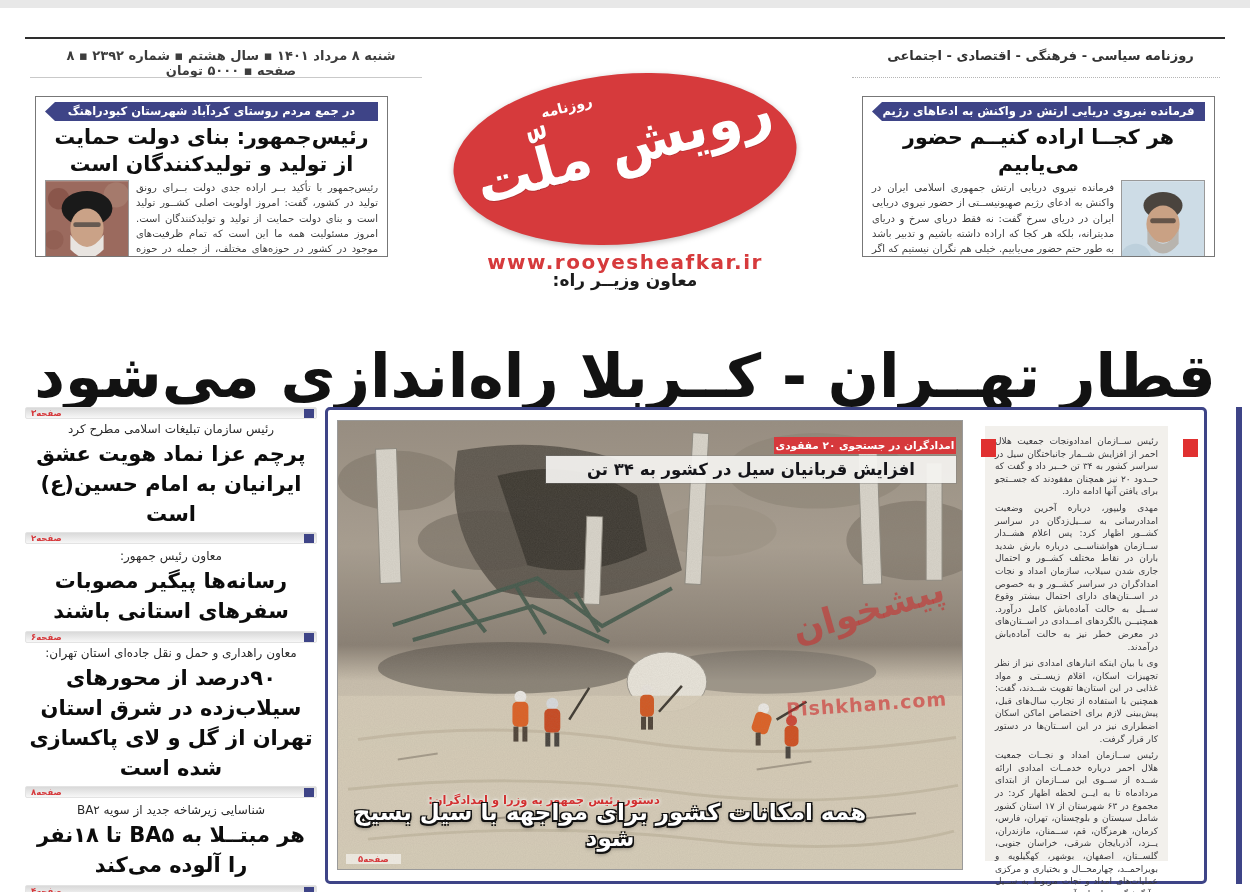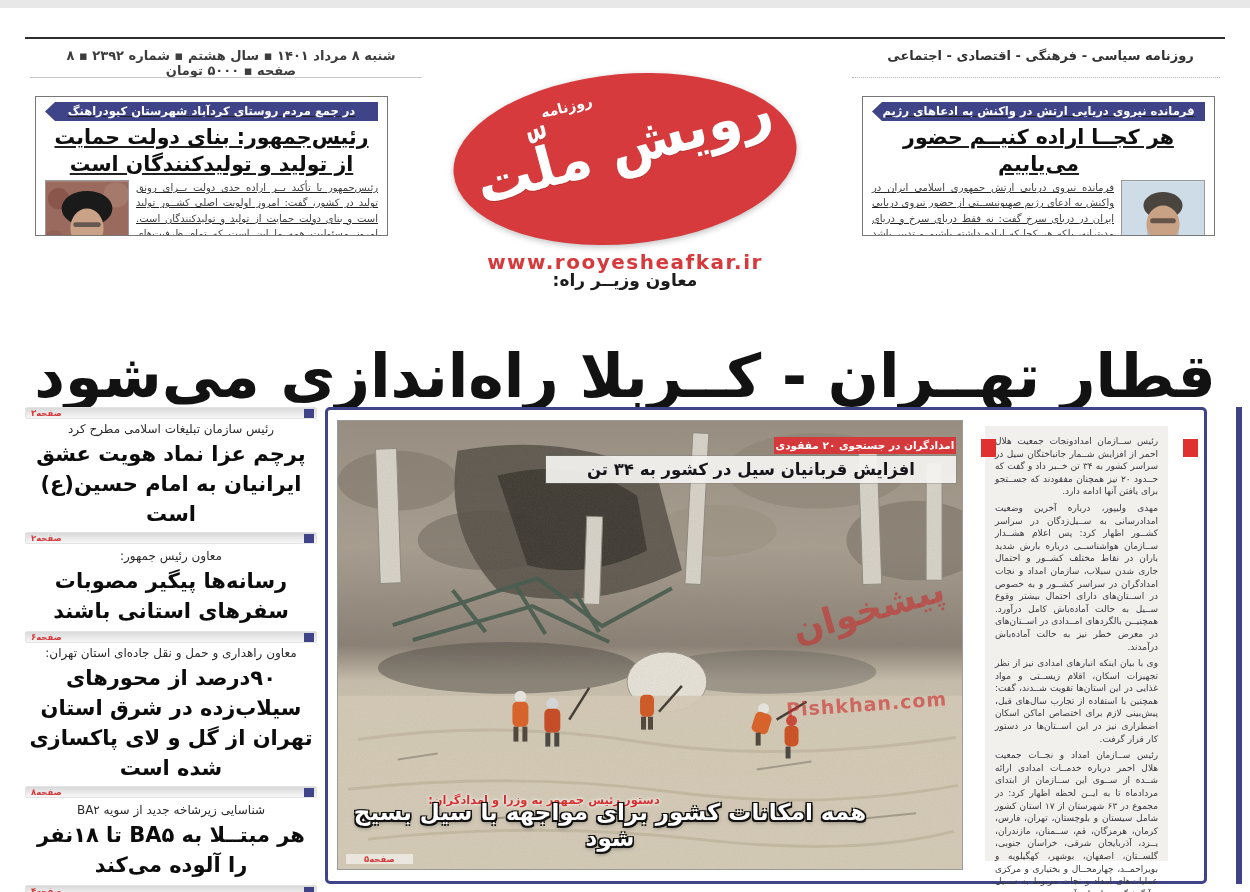--- a/index.html
+++ b/index.html
@@ -23,21 +23,21 @@
                   box-shadow:0 2px 6px rgba(0,0,0,.25); }
   .logo-type  { position:absolute; right:58%; top:20px; color:#fff; font-size:14px; font-weight:bold;
                 transform:rotate(-9deg); }
   .logo-title { position:absolute; left:0; top:40px; width:100%; text-align:center; color:#fff;
                 font-size:56px; font-weight:bold; transform:rotate(-10deg); letter-spacing:2px;
                 text-shadow:0 1px 0 rgba(0,0,0,.15); white-space:nowrap; }
   .website { position:absolute; left:0; top:192px; width:100%; text-align:center;
              color:#d63a3c; font-weight:bold; font-size:20px; letter-spacing:1.5px;
              font-family:"DejaVu Sans", sans-serif; direction:ltr; }
   
-  .box { position:absolute; width:353px; height:140px; border:1px solid #777; background:#fff; overflow:hidden;text-decoration:underline; }
+  .box { position:absolute; width:353px; height:161px; border:1px solid #777; background:#fff; overflow:hidden; }
   .box-left  { left:35px;  top:88px; }
   .box-right { left:862px; top:88px; }
   .ribbon { height:19px; line-height:19px; margin:5px 9px 0; background:#3e4487; color:#fff;
             font-size:11.5px; font-weight:bold; text-align:center;
             clip-path:polygon(0 50%, 10px 0, 100% 0, 100% 100%, 10px 100%); }
   .box-headline { margin:3px 6px 2px; font-size:20.5px; line-height:1.3; text-align:center;
                   color:#0f0f0f; font-weight:bold; }
   .box-row { display:flex; gap:7px; padding:1px 9px 0; align-items:flex-start; }
   .box-body { margin:0; flex:1; font-size:10px; line-height:1.52; text-align:justify; color:#3c3c3c; }
   .pref { color:#d6393c; font-weight:bold; font-size:9.5px; white-space:nowrap; }
@@ -72,21 +72,21 @@
                  background:rgba(244,243,240,.93); color:#15151a; font-size:16.5px; font-weight:bold;
                  text-align:center; box-shadow:0 0 0 1px rgba(120,120,120,.35); }
   .caption-kicker { position:absolute; bottom:62px; left:38px; width:336px; text-align:center;
                     color:#d23030; font-size:11.5px; font-weight:bold;
                     text-shadow:0 0 2px #fff, 0 0 4px #fff; }
   .caption-headline { position:absolute; bottom:18px; left:12px; width:520px; text-align:center;
                       color:#fff; font-size:23px; font-weight:bold;
                       text-shadow:-1.5px -1.5px 0 #111, 1.5px -1.5px 0 #111,
                                   -1.5px 1.5px 0 #111, 1.5px 1.5px 0 #111, 0 2px 4px rgba(0,0,0,.5); }
   .photo-pref { position:absolute; bottom:5px; left:8px; color:#d6393c; font-size:8.5px;
-                font-weight:bold; background:rgba(255,255,255,.55); padding:0 18px; }
+                font-weight:bold; background:rgba(255,255,255,.55); padding:0 12px; }
   .watermark-fa { position:absolute; top:168px; left:452px; transform:rotate(-16deg);
                   color:rgba(205,40,40,.55); font-size:36px; font-weight:bold; }
   .watermark-en { position:absolute; top:272px; left:448px; transform:rotate(-4deg);
                   color:rgba(205,40,40,.6); font-size:19px; font-weight:bold;
                   letter-spacing:1px; direction:ltr; }
   .column { position:absolute; left:657px; top:16px; width:183px; height:435px; padding:9px 10px;
             background:#f2f0ec; font-size:9px; line-height:1.4; text-align:justify; color:#38383c; }
   .column p { margin:0 0 4px; }
   .tab-red { position:absolute; top:29px; width:15px; height:18px; background:#e03030; z-index:2; }
   .tab-red.a { left:653px; }

